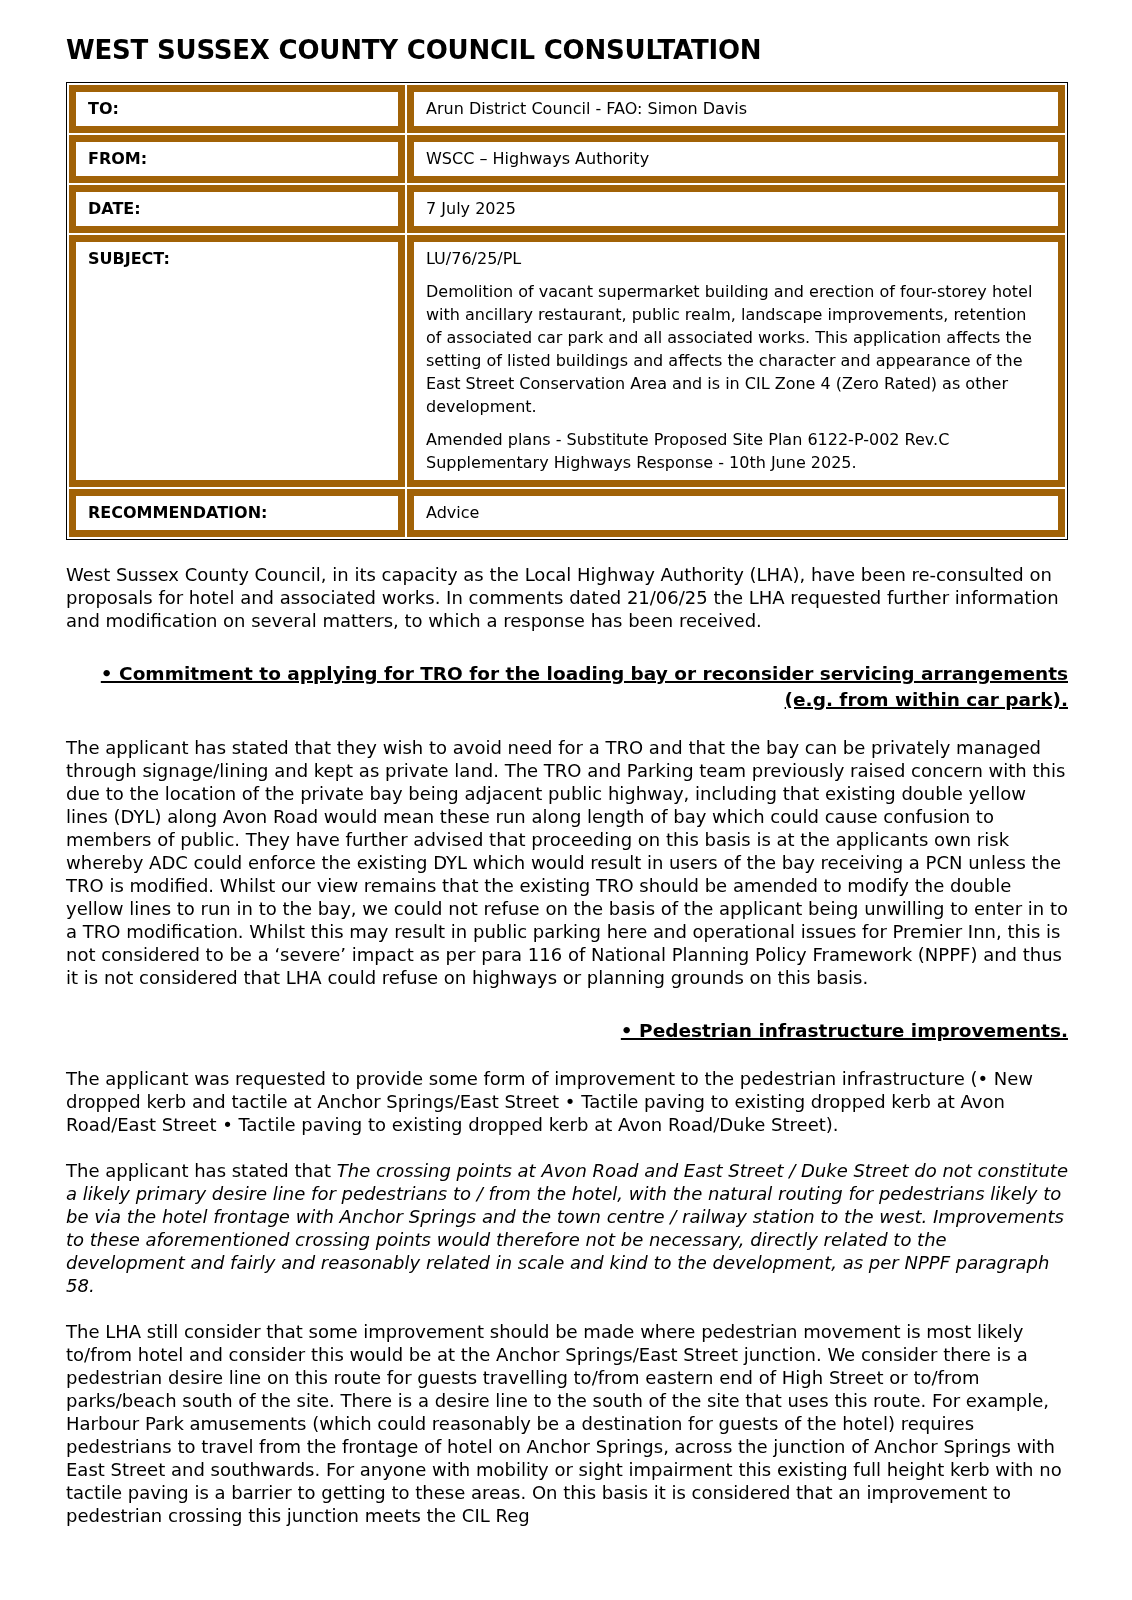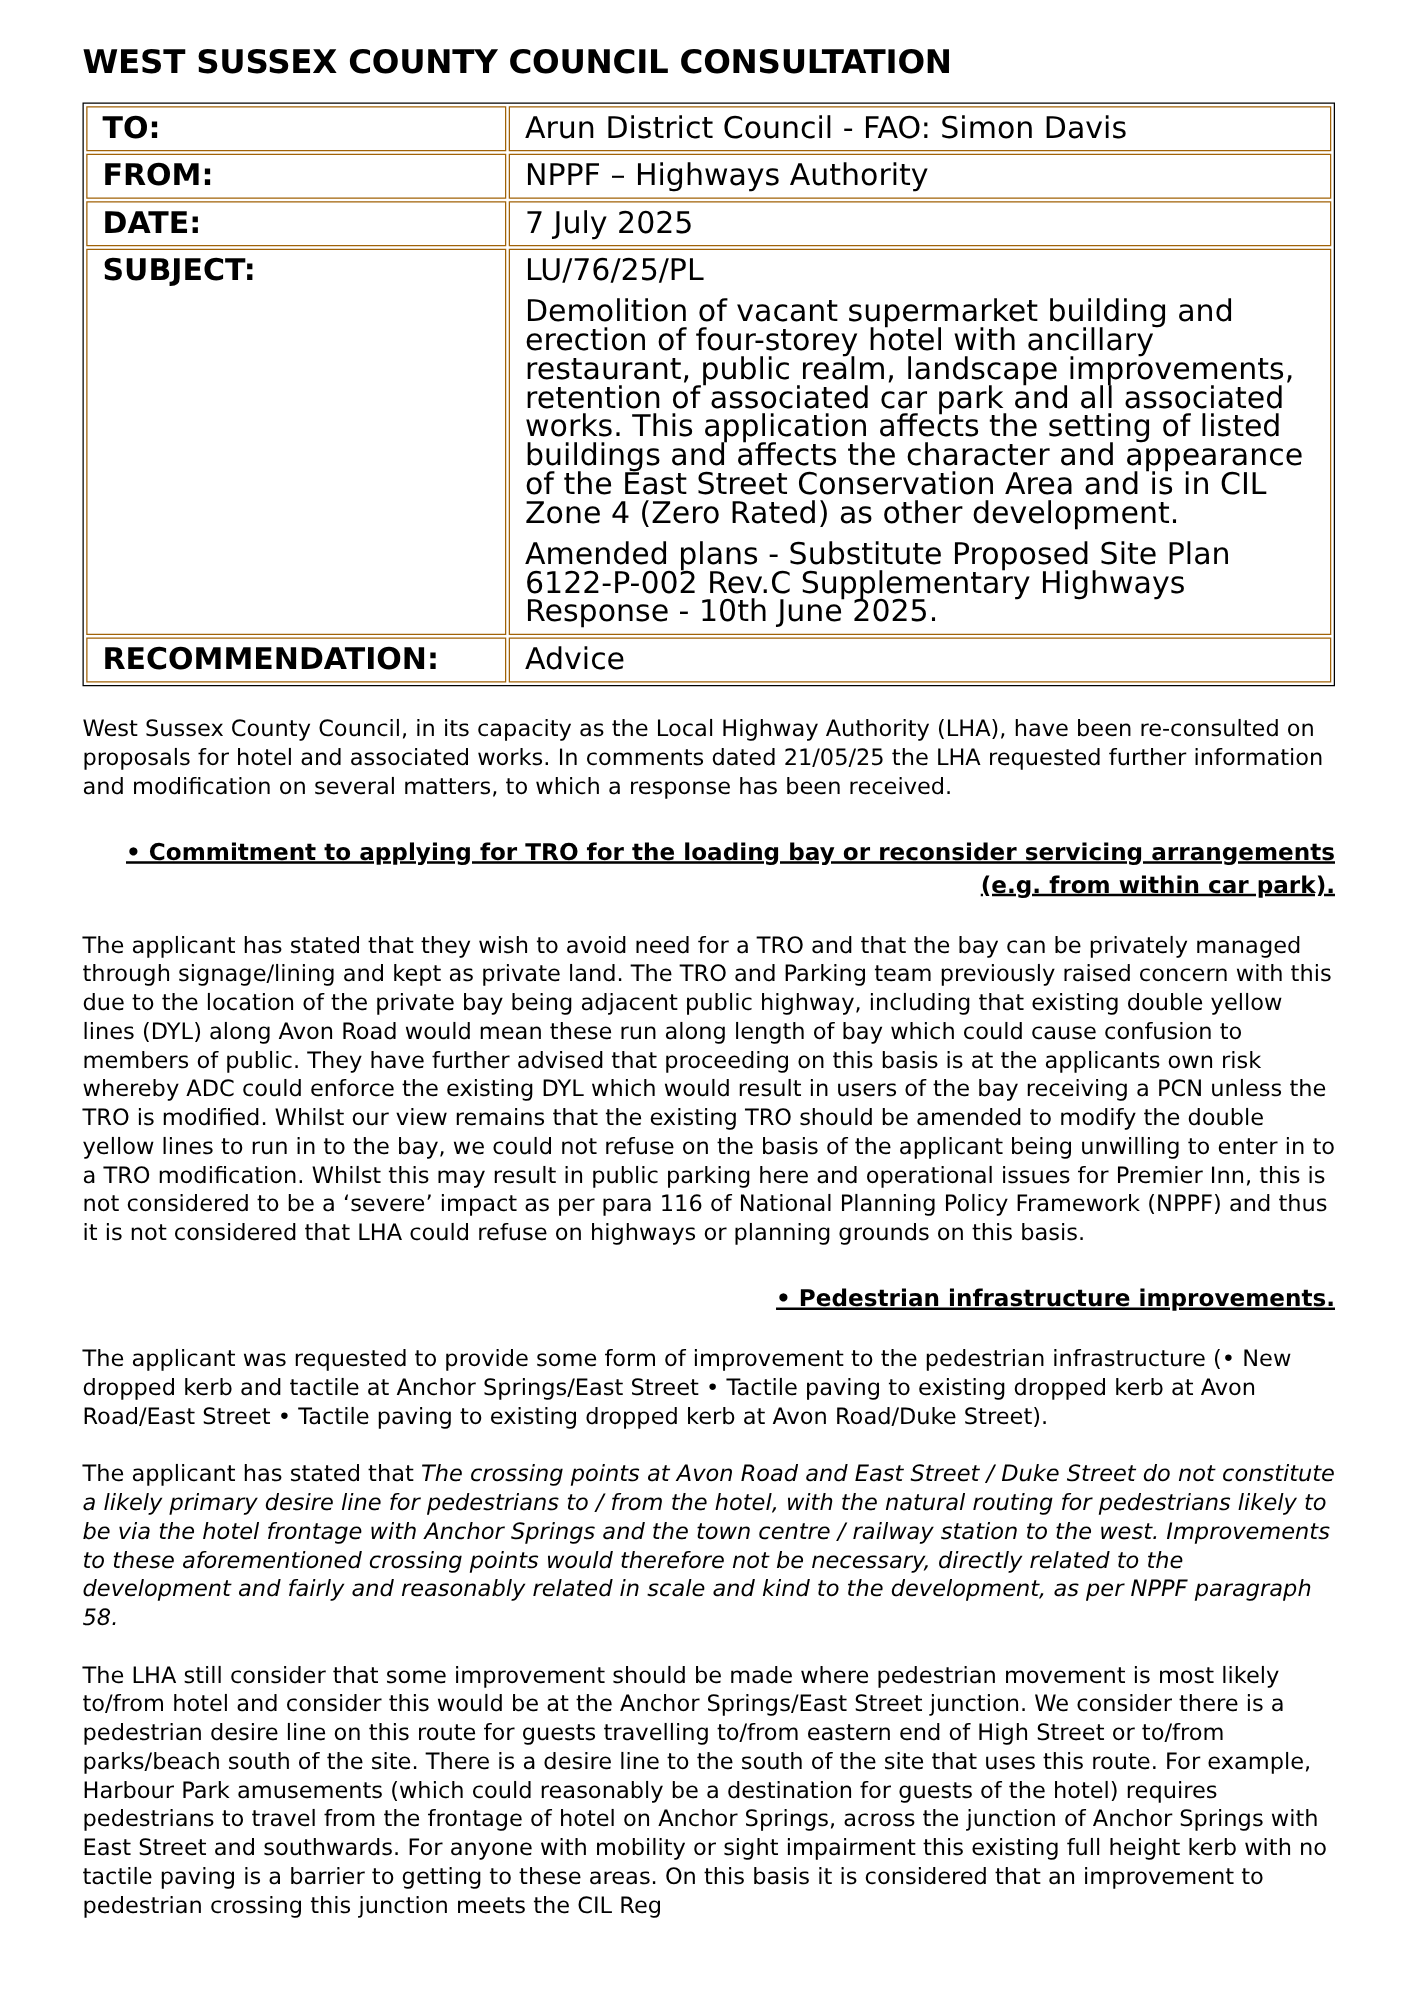--- a/index.html
+++ b/index.html
@@ -22,23 +22,23 @@
     margin: 0 0 16px 0;
   }
   table.consult {
     width: 100%;
     border-collapse: separate;
     border-spacing: 2px;
     border: 1px solid #000;
     margin: 0 0 22px 0;
   }
   table.consult td {
-    border: 1px solid #a16207;
+    border: 7px solid #a16207;
     vertical-align: top;
-    font-size: 24px;
+    font-size: 16px;
     line-height: 23px;
     padding: 5px 12px 6px 12px;
   }
   td.lbl { width: 336px; font-weight: bold; }
   td.val p { margin: 0 0 10px 0; }
   td.val p:last-child { margin-bottom: 0; }
   .body-p {
     font-size: 18px;
     line-height: 23px;
     margin: 23px 0;
@@ -63,42 +63,42 @@
   <h1 class="doc-title">WEST SUSSEX COUNTY COUNCIL CONSULTATION</h1>
 
   <table class="consult">
     <tbody>
       <tr>
         <td class="lbl">TO:</td>
         <td class="val">Arun District Council - FAO: Simon Davis</td>
       </tr>
       <tr>
         <td class="lbl">FROM:</td>
-        <td class="val">NPPF – Highways Authority</td>
+        <td class="val">WSCC – Highways Authority</td>
       </tr>
       <tr>
         <td class="lbl">DATE:</td>
         <td class="val">7 July 2025</td>
       </tr>
       <tr>
         <td class="lbl">SUBJECT:</td>
         <td class="val">
           <p>LU/76/25/PL</p>
           <p>Demolition of vacant supermarket building and erection of four-storey hotel with ancillary restaurant, public realm, landscape improvements, retention of associated car park and all associated works. This application affects the setting of listed buildings and affects the character and appearance of the East Street Conservation Area and is in CIL Zone 4 (Zero Rated) as other development.</p>
           <p>Amended plans - Substitute Proposed Site Plan 6122-P-002 Rev.C Supplementary Highways Response - 10th June 2025.</p>
         </td>
       </tr>
       <tr>
         <td class="lbl">RECOMMENDATION:</td>
         <td class="val">Advice</td>
       </tr>
     </tbody>
   </table>
 
-  <p class="body-p">West Sussex County Council, in its capacity as the Local Highway Authority (LHA), have been re-consulted on proposals for hotel and associated works. In comments dated 21/05/25 the LHA requested further information and modification on several matters, to which a response has been received.</p>
+  <p class="body-p">West Sussex County Council, in its capacity as the Local Highway Authority (LHA), have been re-consulted on proposals for hotel and associated works. In comments dated 21/06/25 the LHA requested further information and modification on several matters, to which a response has been received.</p>
 
   <p class="section-heading">• Commitment to applying for TRO for the loading bay or reconsider servicing arrangements (e.g. from within car park).</p>
 
   <p class="body-p">The applicant has stated that they wish to avoid need for a TRO and that the bay can be privately managed through signage/lining and kept as private land. The TRO and Parking team previously raised concern with this due to the location of the private bay being adjacent public highway, including that existing double yellow lines (DYL) along Avon Road would mean these run along length of bay which could cause confusion to members of public. They have further advised that proceeding on this basis is at the applicants own risk whereby ADC could enforce the existing DYL which would result in users of the bay receiving a PCN unless the TRO is modified. Whilst our view remains that the existing TRO should be amended to modify the double yellow lines to run in to the bay, we could not refuse on the basis of the applicant being unwilling to enter in to a TRO modification. Whilst this may result in public parking here and operational issues for Premier Inn, this is not considered to be a ‘severe’ impact as per para 116 of National Planning Policy Framework (NPPF) and thus it is not considered that LHA could refuse on highways or planning grounds on this basis.</p>
 
   <p class="section-heading">• Pedestrian infrastructure improvements.</p>
 
   <p class="body-p">The applicant was requested to provide some form of improvement to the pedestrian infrastructure (• New dropped kerb and tactile at Anchor Springs/East Street • Tactile paving to existing dropped kerb at Avon Road/East Street • Tactile paving to existing dropped kerb at Avon Road/Duke Street).</p>
 
   <p class="body-p"><span>The applicant has stated that </span><em>The crossing points at Avon Road and East Street / Duke Street do not constitute a likely primary desire line for pedestrians to / from the hotel, with the natural routing for pedestrians likely to be via the hotel frontage with Anchor Springs and the town centre / railway station to the west. Improvements to these aforementioned crossing points would therefore not be necessary, directly related to the development and fairly and reasonably related in scale and kind to the development, as per NPPF paragraph 58.</em></p>

